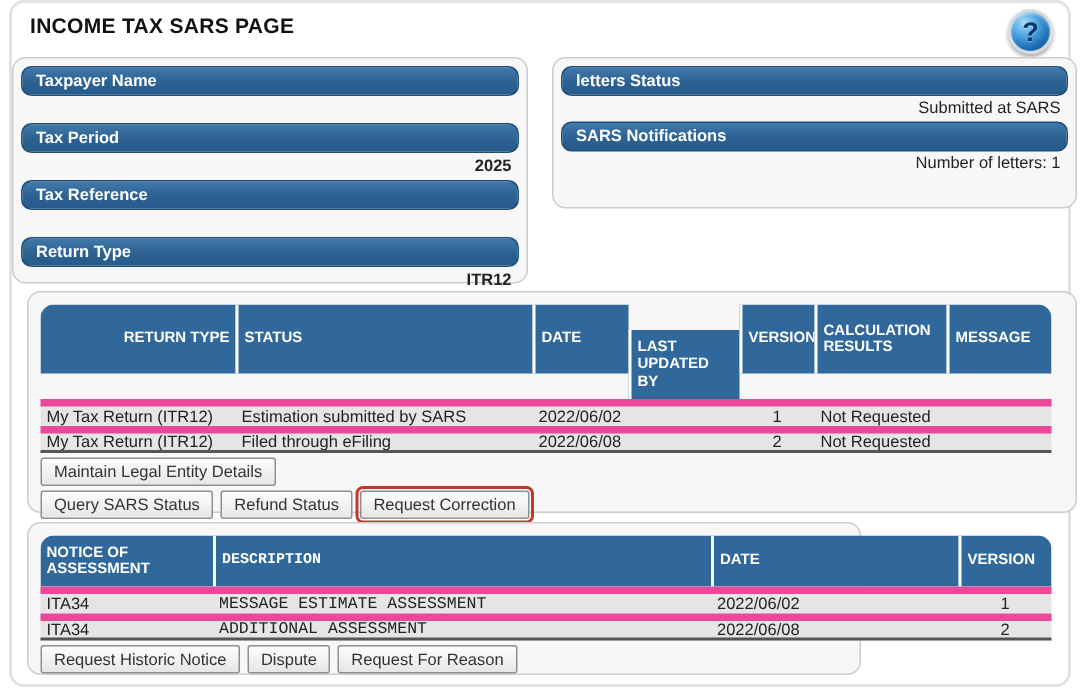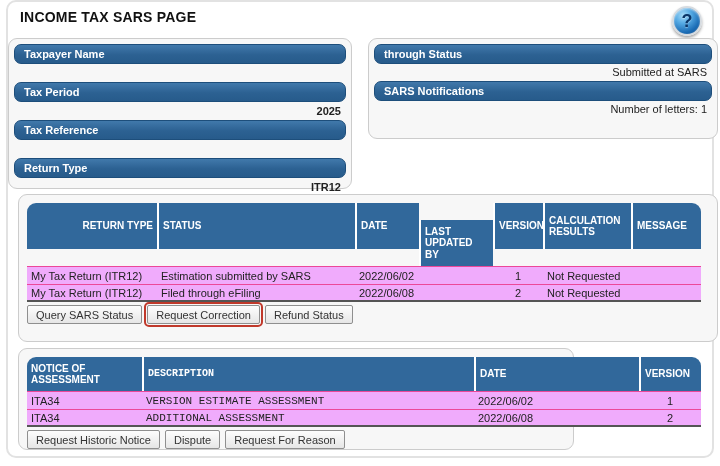--- a/index.html
+++ b/index.html
@@ -57,21 +57,21 @@
 
   .tbl { position:absolute; left:8px; top:8px; width:674px; }
 
   .thead { display:flex; border-radius:9px 9px 0 0; overflow:hidden; }
   .th {
     background:#31689b; color:#ffffff; font-size:10px; font-weight:bold;
     padding:4px 4px; display:flex; align-items:center; line-height:1.15;
   }
   .th + .th { border-left:2px solid #ffffff; }
 
-  .trow { display:flex; background:#f0abfc; border-top:1px solid #ec4899; height:18px; }
+  .trow { display:flex; background:#e5e5e5; border-top:5px solid #ec4899; height:18px; }
   .trow:first-of-type { border-top:none; }
   .trow-last { border-bottom:2px solid #555; }
   .td {
     font-size:11px; color:#222; padding:0 4px; display:flex; align-items:center;
     white-space:nowrap; overflow:hidden;
   }
 
   
   .c-rt   { width:130px; }
   .c-st   { width:198px; }
@@ -124,21 +124,21 @@
       <div class="bar-value"></div>
     </div>
     <div class="sec">
       <div class="bar">Return Type</div>
       <div class="bar-value">ITR12</div>
     </div>
   </div>
 
   <div class="panel panel-right">
     <div class="sec">
-      <div class="bar">through Status</div>
+      <div class="bar">letters Status</div>
       <div class="bar-value">Submitted at SARS</div>
     </div>
     <div class="sec">
       <div class="bar">SARS Notifications</div>
       <div class="bar-value">
         <a class="plain-link">Number of letters: 1</a>
       </div>
     </div>
   </div>
 
@@ -169,40 +169,43 @@
             <a class="plain-link">My Tax Return (ITR12)</a>
           </div>
         <div class="td c-st">Filed through eFiling</div>
         <div class="td c-dt">2022/06/08</div>
         <div class="td c-lub"></div>
         <div class="td c-ver">2</div>
         <div class="td c-calc">Not Requested</div>
         <div class="td c-msg"></div>
       </div>
       <div class="btn-row">
+        <button class="btn">Maintain Legal Entity Details</button>
+      </div>
+      <div class="btn-row">
         <button class="btn">Query SARS Status</button>
+        <button class="btn">Refund Status</button>
         <button class="btn btn-highlight">Request Correction</button>
-        <button class="btn">Refund Status</button>
       </div>
     </div>
   </div>
 
   <div class="panel panel-bottom">
     <div class="tbl">
       <div class="thead">
         <div class="th th-mid c-not">NOTICE OF ASSESSMENT</div>
         <div class="th th-mid c-desc">DESCRIPTION</div>
         <div class="th th-mid c-dt2">DATE</div>
         <div class="th th-mid c-ver2">VERSION</div>
       </div>
       <div class="trow">
         <div class="td c-not">
             <a class="plain-link">ITA34</a>
           </div>
-        <div class="td c-desc">VERSION ESTIMATE ASSESSMENT</div>
+        <div class="td c-desc">MESSAGE ESTIMATE ASSESSMENT</div>
         <div class="td c-dt2">2022/06/02</div>
         <div class="td c-ver2">1</div>
       </div>
       <div class="trow trow-last">
         <div class="td c-not">
             <a class="plain-link">ITA34</a>
           </div>
         <div class="td c-desc">ADDITIONAL ASSESSMENT</div>
         <div class="td c-dt2">2022/06/08</div>
         <div class="td c-ver2">2</div>

